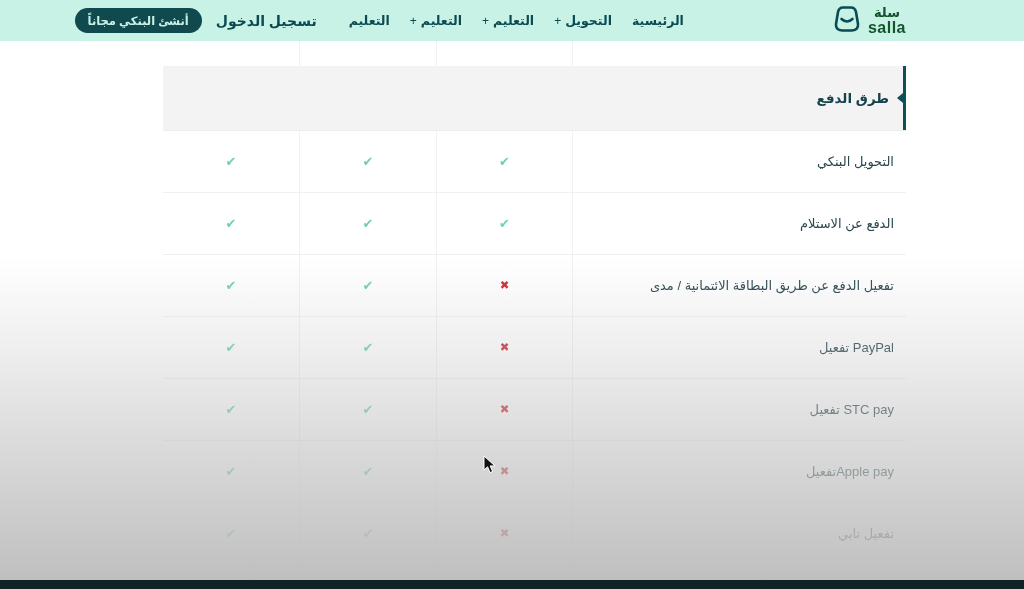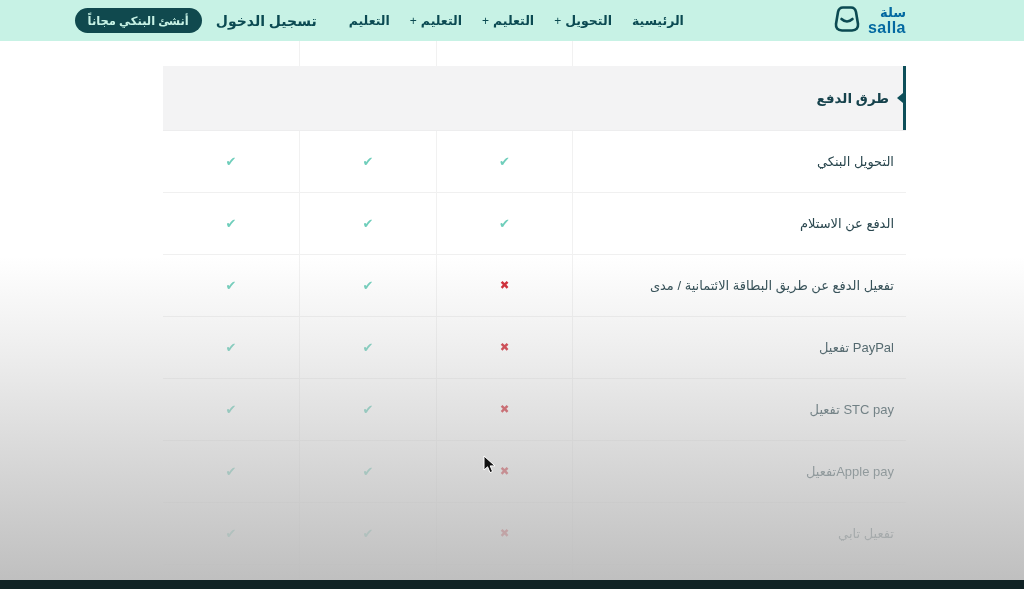--- a/index.html
+++ b/index.html
@@ -5,21 +5,21 @@
   * { margin:0; padding:0; box-sizing:border-box; }
   html,body { width:1024px; height:589px; overflow:hidden;
     font-family:"Liberation Sans","DejaVu Sans",sans-serif; background:#ffffff; }
 
   
   .navbar { position:absolute; top:0; left:0; width:1024px; height:41px;
     background:#c7f2e5; z-index:10; }
   .nav-inner { position:relative; height:41px; margin:0 118px 0 163px;
     display:flex; align-items:center; }
   .logo { display:flex; align-items:center; gap:6px; cursor:pointer; }
-  .logo-text { text-align:right; color:#0369a1; line-height:1; }
+  .logo-text { text-align:center; color:#14532d; line-height:1; }
   .logo-ar { font-size:13px; font-weight:700; }
   .logo-en { font-size:16px; font-weight:700; letter-spacing:.5px; margin-top:1px; }
   .nav-links { display:flex; align-items:center; gap:20px; margin-right:148px; }
   .nav-link { display:flex; align-items:center; gap:4px; color:#0b4a52;
     font-size:12.5px; font-weight:700; cursor:pointer; white-space:nowrap; }
   .plus { font-weight:400; font-size:12px; }
   .nav-sep { width:1px; height:15px; background:#9fd8c9; margin:0 16px; }
   .login { color:#0b4a52; font-size:14px; font-weight:700; cursor:pointer;
     white-space:nowrap; }
   .cta { margin-right:14px; background:#10494e; color:#c7f2e5; border:none;

